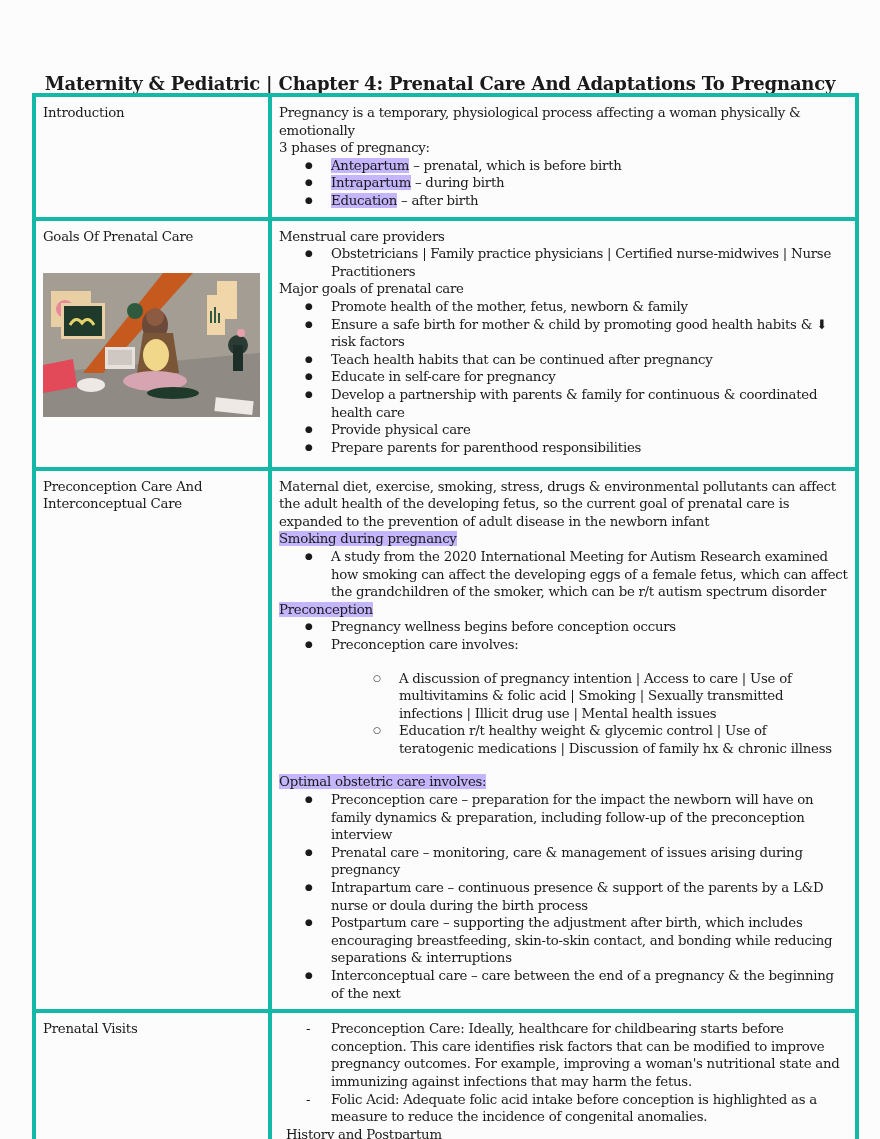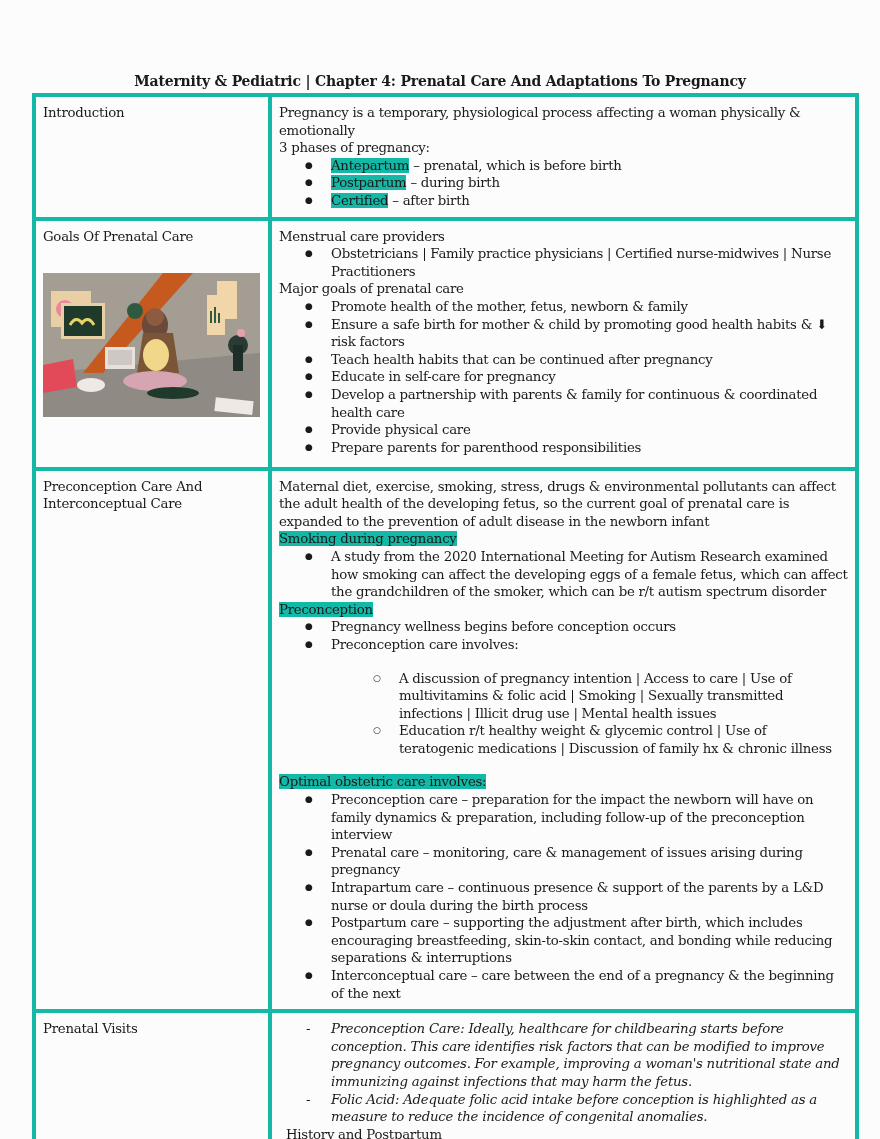--- a/index.html
+++ b/index.html
@@ -3,21 +3,21 @@
 <meta charset="utf-8">
 <style>
   html, body { margin:0; padding:0; }
   body {
     width:880px; height:1139px; background:#fdfcfd; overflow:hidden;
     font-family:"DejaVu Serif","Liberation Serif",serif; color:#1a1a1a;
     position:relative;
   }
   .title {
     position:absolute; top:73px; left:0; width:880px; text-align:center;
-    font-weight:bold; font-size:14px; letter-spacing:-0.2px;
+    font-weight:bold; font-size:18px; letter-spacing:-0.2px;
   }
   table.notes {
     position:absolute; top:93px; left:32px; width:827px;
     border-collapse:collapse; table-layout:fixed;
     font-size:13.3px; line-height:17.6px; letter-spacing:-0.25px;
   }
   table.notes td {
     border:4px solid #14b8a6; vertical-align:top; padding:7px 7px 7px 7px;
   }
   td.label { width:218px; }
@@ -25,26 +25,26 @@
   ul.b { margin:0; padding:0; list-style:none; }
   ul.b > li { position:relative; padding-left:52px; }
   ul.b > li::before {
     content:"\25CF"; position:absolute; left:26px; top:0; font-size:9px;
   }
   ul.c { margin:16px; padding:0; list-style:none; }
   ul.c > li { position:relative; padding-left:104px; }
   ul.c > li::before {
     content:"\25CB"; position:absolute; left:78px; top:0; font-size:9px;
   }
-  ul.d { margin:0; padding:0; list-style:none;font-style:italic; }
+  ul.d { margin:0; padding:0; list-style:none; }
   ul.d > li { position:relative; padding-left:52px; }
   ul.d > li::before {
     content:"-"; position:absolute; left:27px; top:0;
   }
-  .hl { background:#14b8a6; }
+  .hl { background:#c4b5fd; }
   .sub-head { padding-left:7px; }
   .illus {
     margin-top:28px; width:217px; height:144px; position:relative;
     background:#a59e95; overflow:hidden;
   }
   .row1 { height:105px; }
   .row2 { height:250px; }
   .row3 { height:470px; }
 </style>
 </head>
@@ -54,22 +54,22 @@
 
 <table class="notes">
   <tbody>
       <tr class="row1">
     <td class="label">Introduction</td>
     <td>
       <p class="p">Pregnancy is a temporary, physiological process affecting a woman physically &amp; emotionally</p>
       <p class="p">3 phases of pregnancy:</p>
       <ul class="b">
         <li><span class="hl">Antepartum</span><span> – prenatal, which is before birth</span></li>
-        <li><span class="hl">Postpartum</span><span> – during birth</span></li>
-        <li><span class="hl">Certified</span><span> – after birth</span></li>
+        <li><span class="hl">Intrapartum</span><span> – during birth</span></li>
+        <li><span class="hl">Education</span><span> – after birth</span></li>
       </ul>
     </td>
   </tr>
 
   <tr class="row2">
     <td class="label">
       <div>Goals Of Prenatal Care</div>
       <div class="illus" title="Illustration of a pregnant woman sitting cross-legged on the floor with a laptop, phone, ultrasound images and charts on the wall">
         <svg width="217" height="144" viewBox="0 0 217 144">
           <rect x="0" y="0" width="217" height="144" fill="#a49d94"></rect>

